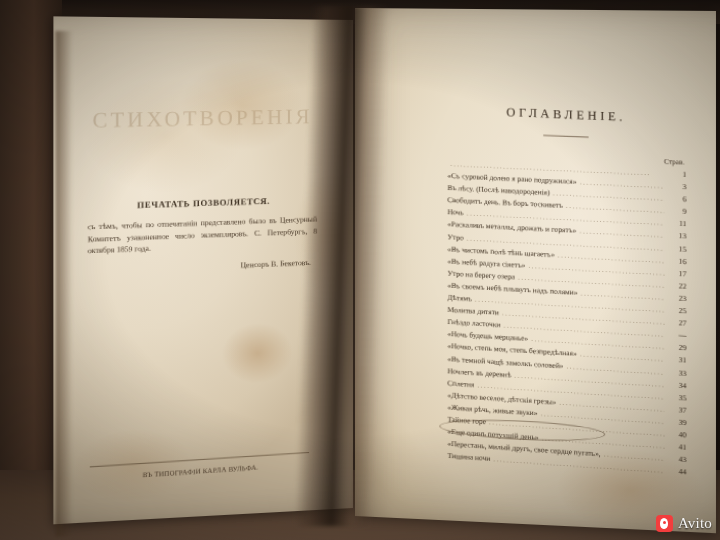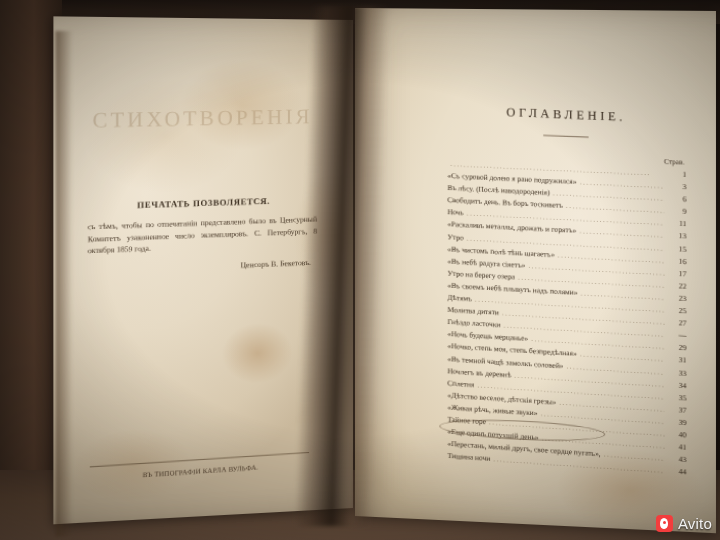--- a/index.html
+++ b/index.html
@@ -272,21 +272,21 @@
 
   
   .watermark {
     position: absolute;
     right: 8px;
     bottom: 8px;
     display: flex;
     align-items: flex-start;
     gap: 5px;
     color: #f3f3f3;
-    font-family: Liberation Sans, sans-serif;
+    font-family: Liberation Serif, serif;
     font-size: 15px;
     letter-spacing: .2px;
     text-shadow: 0 1px 2px rgba(0,0,0,.8);
   }
   .wm-logo {
     width: 17px; height: 17px;
     border-radius: 4px;
     background: #f23d3d;
     position: relative;
   }

